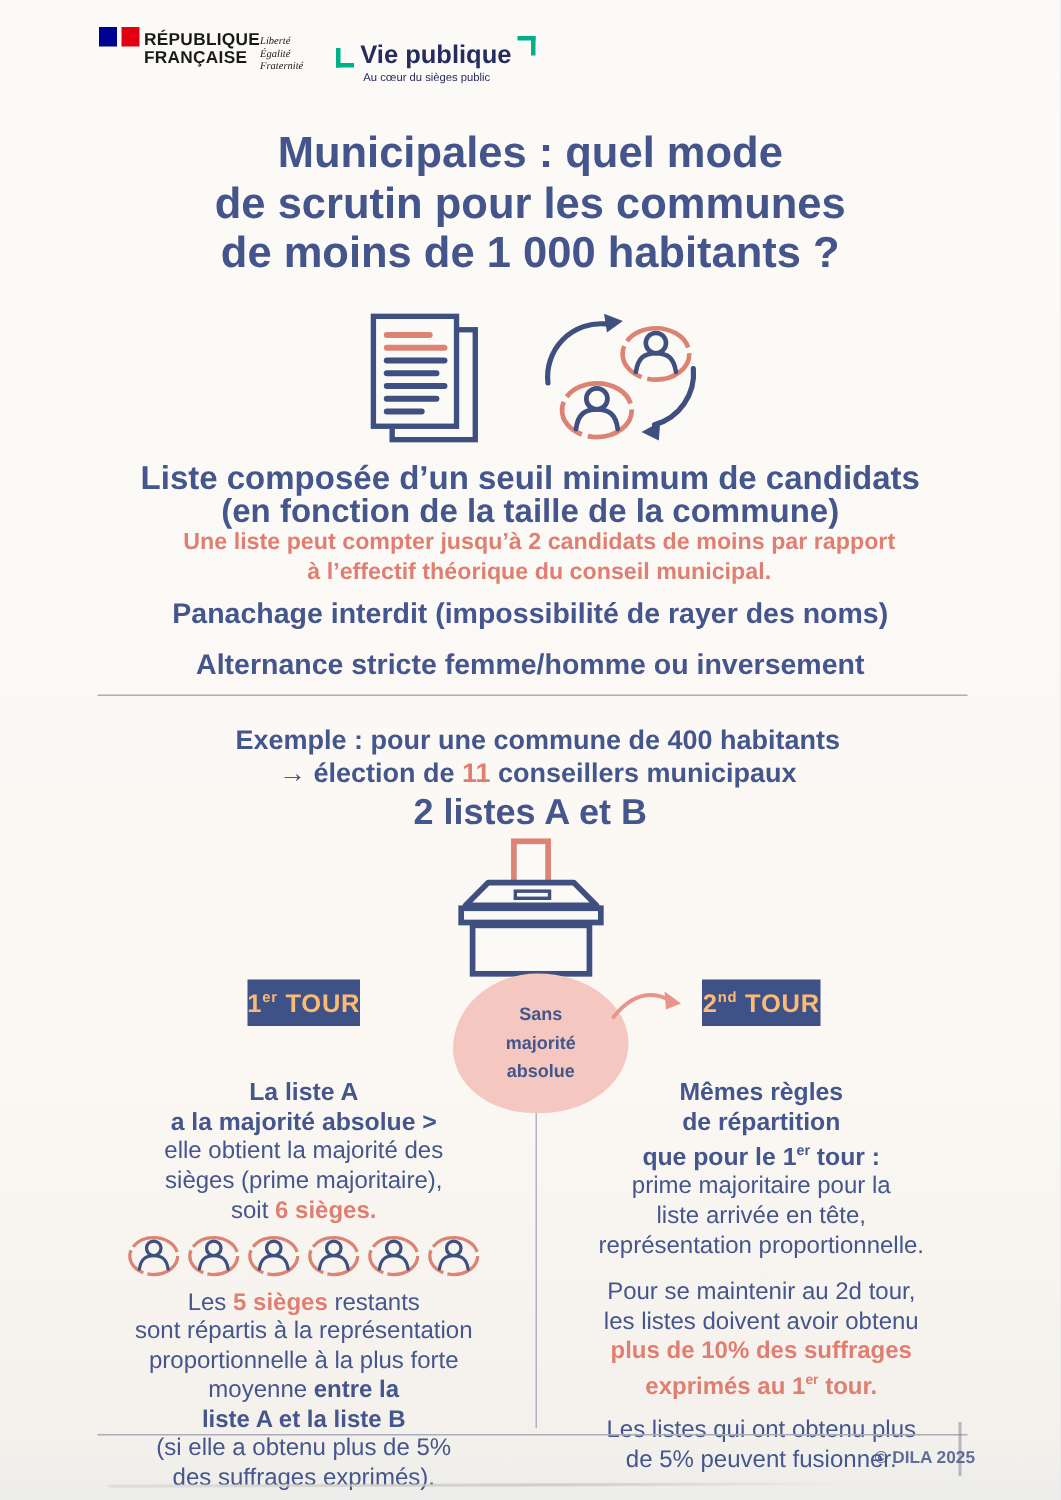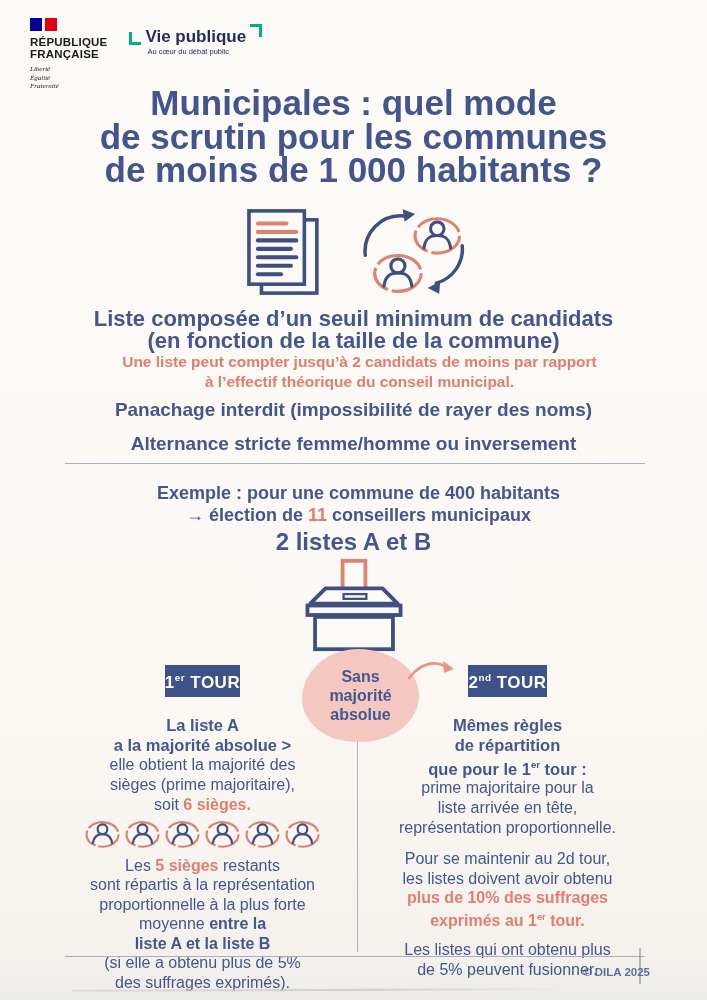--- a/index.html
+++ b/index.html
@@ -10,63 +10,63 @@
     overflow:hidden; color:#44568c;
   }
   .abs { position:absolute; left:0; right:0; text-align:center; }
   .pre { white-space:pre-line; }
   .salmon { color:#df7f71; }
   .b { font-weight:700; }
   sup.s { font-size:0.58em; vertical-align:super; }
 
   
   .hdr { position:absolute; top:18px; left:30px; display:flex; align-items:flex-start; gap:22px; }
-  .marianne { display:flex; flex-direction:column; color:#1a1a1a; }
+  .marianne { display:flex; flex-direction:row; color:#1a1a1a;margin-left:36px; }
   .marianne .rf { font-size:11.5px; font-weight:700; line-height:12px; letter-spacing:.2px; margin-top:3px; white-space:pre-line; }
   .marianne .motto { font-family:"Liberation Serif", serif; font-style:italic; font-size:7px; line-height:8.5px; margin-top:5px; white-space:pre-line; }
   .vp { margin-top:6px; }
   .vp-top { display:flex; align-items:flex-end; }
   .corner-bl { width:9px; height:10px; border-left:3px solid #00b086; border-bottom:3px solid #00b086; margin-right:4px; }
   .vp-name { font-size:17px; font-weight:800; color:#252c5e; line-height:16px; }
   .corner-tr { width:9px; height:10px; border-right:3px solid #00b086; border-top:3px solid #00b086; margin-left:4px; margin-bottom:8px; }
   .vp-tag { font-size:7.5px; color:#252c5e; margin:2px 0 0 18px; }
   .cat-badge {
     position:absolute; top:27px; right:50px; background:#d98b7d; color:#fdf9f6;
     font-size:14.5px; font-weight:700; letter-spacing:.8px; padding:4px 14px 5px;
   }
 
   
-  .title { top:86px; font-size:35px; font-weight:800; line-height:33.5px; color:#44558b; }
+  .title { top:86px; font-size:29px; font-weight:800; line-height:33.5px; color:#44558b; }
   .icons-row { top:205px; display:flex; justify-content:center; align-items:flex-start; gap:24px; }
   .rule1 { top:308px; font-size:22px; font-weight:700; line-height:22px; }
   .note  { top:352px; font-size:15.5px; font-weight:700; line-height:19.5px; color:#df7f71;margin-left:12px; }
   .rule2 { top:399px; font-size:19px; font-weight:700; }
   .rule3 { top:433px; font-size:19px; font-weight:700; }
   .hline1 { position:absolute; top:463px; left:65px; right:62px; height:1px; background:#8d97b3; opacity:.75; }
   .example { top:482px; font-size:18px; font-weight:600; line-height:22px;padding-left:10px; }
   .lists-line { top:528px; font-size:24px; font-weight:800; }
   .ballot-wrap { top:558px; }
 
   
   .rounds { position:absolute; top:648px; left:0; right:0; height:320px; }
   .col { position:absolute; top:0; text-align:center; font-size:16px; line-height:20px; }
   .col-left  { left:50px;  width:305px; }
   .col-right { left:360px; width:295px; }
-  .tour-badge { display:inline-block; background:#3f5287; color:#ffffff; font-size:17px; font-weight:800; letter-spacing:.5px; padding:3px 0 4px; margin-top:17px; }
-  .col-head { font-weight:700; font-size:16.5px; margin-top:18px; }
+  .tour-badge { display:inline-block; background:#3f5287; color:#fdba74; font-size:17px; font-weight:800; letter-spacing:.5px; padding:3px 0 4px; margin-top:5px; }
+  .col-head { font-weight:700; font-size:16.5px; margin-top:34px; }
   .col-body { margin-top:0; }
   .seats-row { margin-top:3px; display:flex; justify-content:center; gap:3px; height:31px; }
   .seats-row svg { width:37px; height:31px; }
   .para { margin-top:7px; line-height:19.5px; }
   .para3 { margin-top:10px; }
   .bubble {
     position:absolute; left:302px; top:1px; width:117px; height:93px; background:#f4c8c0;
     border-radius:48% 52% 50% 46% / 54% 50% 50% 46%;
     display:flex; align-items:center; justify-content:center;
-    font-size:16px; font-weight:700; line-height:19px; color:#44568c; text-align:center;
+    font-size:12px; font-weight:700; line-height:19px; color:#44568c; text-align:center;
   }
   .arrow-svg { position:absolute; left:406px; top:8px; }
   .vline { position:absolute; left:357px; top:86px; width:1px; height:218px; background:#8d97b3; opacity:.7; }
 
   .hline2 { position:absolute; top:956px; left:65px; right:62px; height:1px; background:#a9aeba; }
   .copyright { position:absolute; top:966px; right:57px; font-size:11.5px; font-weight:700; color:#47568c; opacity:.85; height:10px; overflow:hidden; }
   .scan-mark-v { position:absolute; left:639px; top:948px; width:2px; height:36px; background:#6b7280; opacity:.45; }
   .paper-edge { position:absolute; left:72px; bottom:9px; width:495px; height:2px; border-radius:2px; opacity:.7;
     background:linear-gradient(to right,#d8d6d2,#c2c0bc 60%,rgba(255,255,255,0)); transform:rotate(-.2deg); }
 </style>
@@ -96,21 +96,21 @@
       <div class="motto">Liberté
 Égalité
 Fraternité</div>
     </div>
     <div class="vp">
       <div class="vp-top">
         <span class="corner-bl"></span>
         <span class="vp-name">Vie publique</span>
         <span class="corner-tr"></span>
       </div>
-      <div class="vp-tag">Au cœur du débat public</div>
+      <div class="vp-tag">Au cœur du sièges public</div>
     </div>
   </div>
 
   <h1 class="abs title pre" style="margin:0">Municipales : quel mode
 de scrutin pour les communes
 de moins de 1 000 habitants ?</h1>
 
   <div class="abs icons-row">
     <svg viewBox="0 0 94 104" width="84" height="94">
       <rect x="24" y="16" width="62" height="82" fill="#fcfaf7" stroke="#3e4f80" stroke-width="4"></rect>

